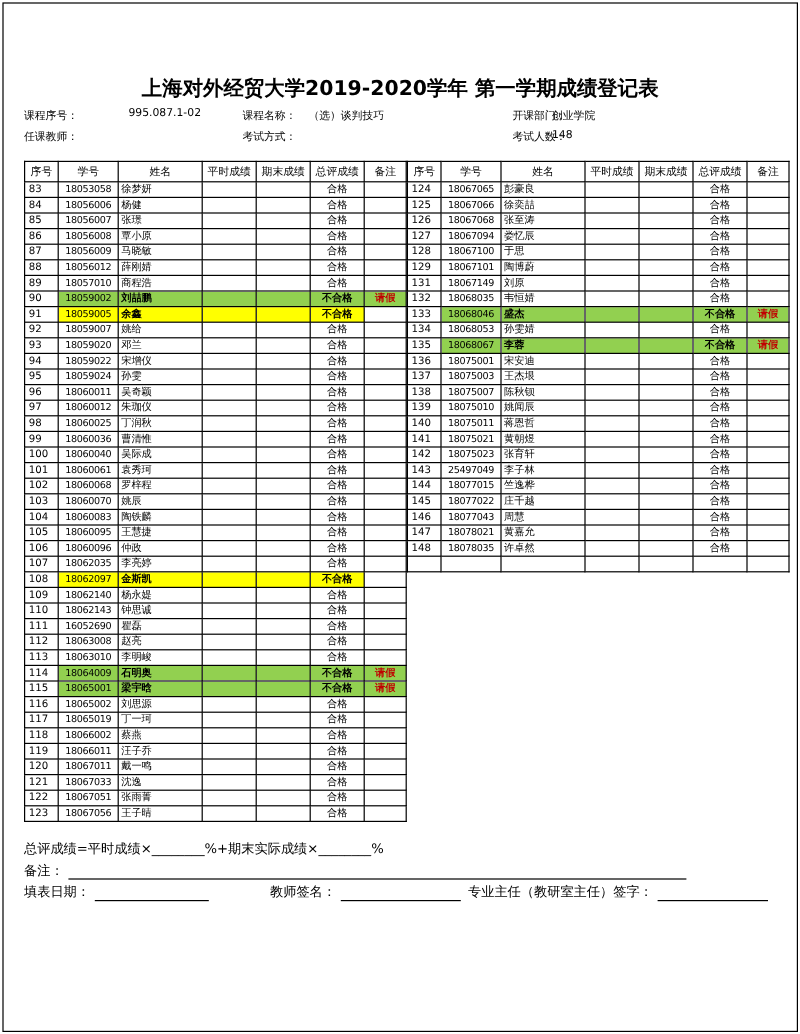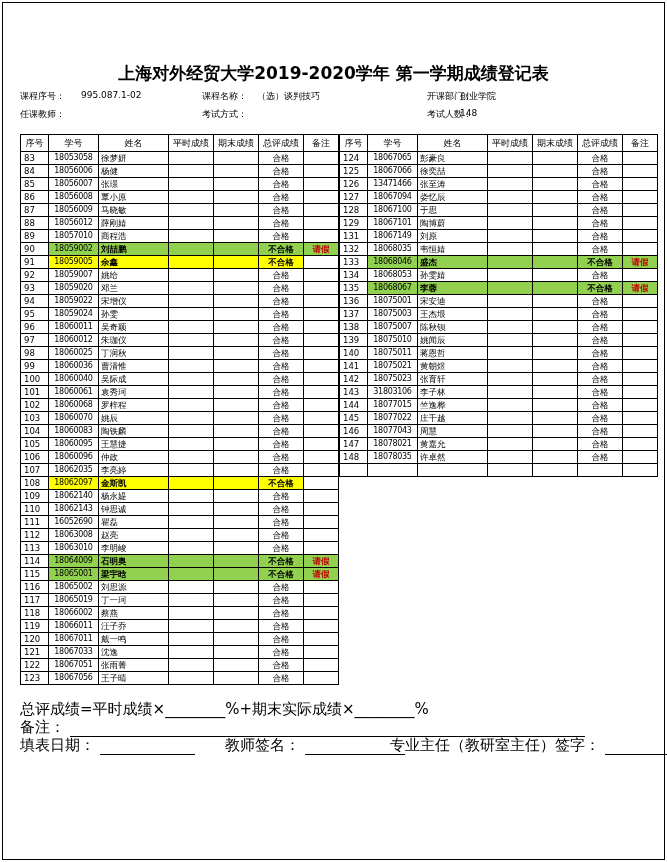--- a/index.html
+++ b/index.html
@@ -14,21 +14,21 @@
   }
   .frame{position:absolute;inset:2px;border:1px solid #000;pointer-events:none;}
   .title{
     position:absolute;top:62px;left:0;width:667px;text-align:center;
     font-size:17px;font-weight:bold;letter-spacing:0px;
   }
   .info-line{position:absolute;left:20px;width:635px;height:14px;font-size:9px;}
   .info-line .lbl,.info-line .val{position:absolute;top:0;white-space:nowrap;}
   #info1{top:90px;}
   #info2{top:108px;}
-  .p0{left:0;} .v0{left:61px;text-align:center;}
+  .p0{left:0;} .v0{left:87px;text-align:center;}
   .p1{left:182px;} .v1{left:237px;}
   .p2{left:382px;margin-left:25px;} .v2{left:440px;}
 
   .tables{position:absolute;top:134px;left:20px;width:636px;display:flex;align-items:flex-start;}
   table{border-collapse:collapse;table-layout:fixed;width:318px;}
   th,td{
     border:1px solid #000;overflow:hidden;white-space:nowrap;
     padding:0;font-weight:normal;
   }
   th{height:16px;font-size:9px;text-align:center;}
@@ -36,21 +36,21 @@
   .c0{text-align:left;padding-left:3px;}
   .c1{text-align:center;font-size:8px;letter-spacing:-0.3px;}
   .c2{text-align:left;padding-left:2px;}
   .c5{text-align:center;}
   .c6{text-align:center;}
   .bg-green{background:var(--green);}
   .bg-yellow{background:var(--yellow);}
   .b{font-weight:bold;}
   .leave{color:var(--leave-red);font-weight:bold;}
 
-  .footer-line{position:absolute;left:20px;width:635px;font-size:15px;white-space:nowrap;}
+  .footer-line{position:absolute;left:20px;width:635px;font-size:11px;white-space:nowrap;}
   #formula{top:700px;}
   #remark{top:718px;}
   #signs{top:736px;}
   .blank{display:inline-block;border-bottom:1px solid #000;height:11px;vertical-align:bottom;}
   #remark .blank{width:515px;}
   #signs .grp{position:absolute;top:0;}
   #signs .g0{left:0;} #signs .g1{left:205px;} #signs .g2{left:370px;}
   .blank-date{width:95px;} .blank-teacher{width:100px;} .blank-director{width:92px;}
 </style>
 </head>
@@ -507,21 +507,21 @@
           <td class="c0">125</td>
           <td class="c1">18067066</td>
           <td class="c2">徐奕喆</td>
           <td class="c3"></td>
           <td class="c4"></td>
           <td class="c5">合格</td>
           <td class="c6"></td>
         </tr>
         <tr>
           <td class="c0">126</td>
-          <td class="c1">13471466</td>
+          <td class="c1">18067068</td>
           <td class="c2">张至涛</td>
           <td class="c3"></td>
           <td class="c4"></td>
           <td class="c5">合格</td>
           <td class="c6"></td>
         </tr>
         <tr>
           <td class="c0">127</td>
           <td class="c1">18067094</td>
           <td class="c2">娄忆辰</td>
@@ -651,21 +651,21 @@
           <td class="c0">142</td>
           <td class="c1">18075023</td>
           <td class="c2">张育轩</td>
           <td class="c3"></td>
           <td class="c4"></td>
           <td class="c5">合格</td>
           <td class="c6"></td>
         </tr>
         <tr>
           <td class="c0">143</td>
-          <td class="c1">31803106</td>
+          <td class="c1">25497049</td>
           <td class="c2">李子林</td>
           <td class="c3"></td>
           <td class="c4"></td>
           <td class="c5">合格</td>
           <td class="c6"></td>
         </tr>
         <tr>
           <td class="c0">144</td>
           <td class="c1">18077015</td>
           <td class="c2">竺逸桦</td>

